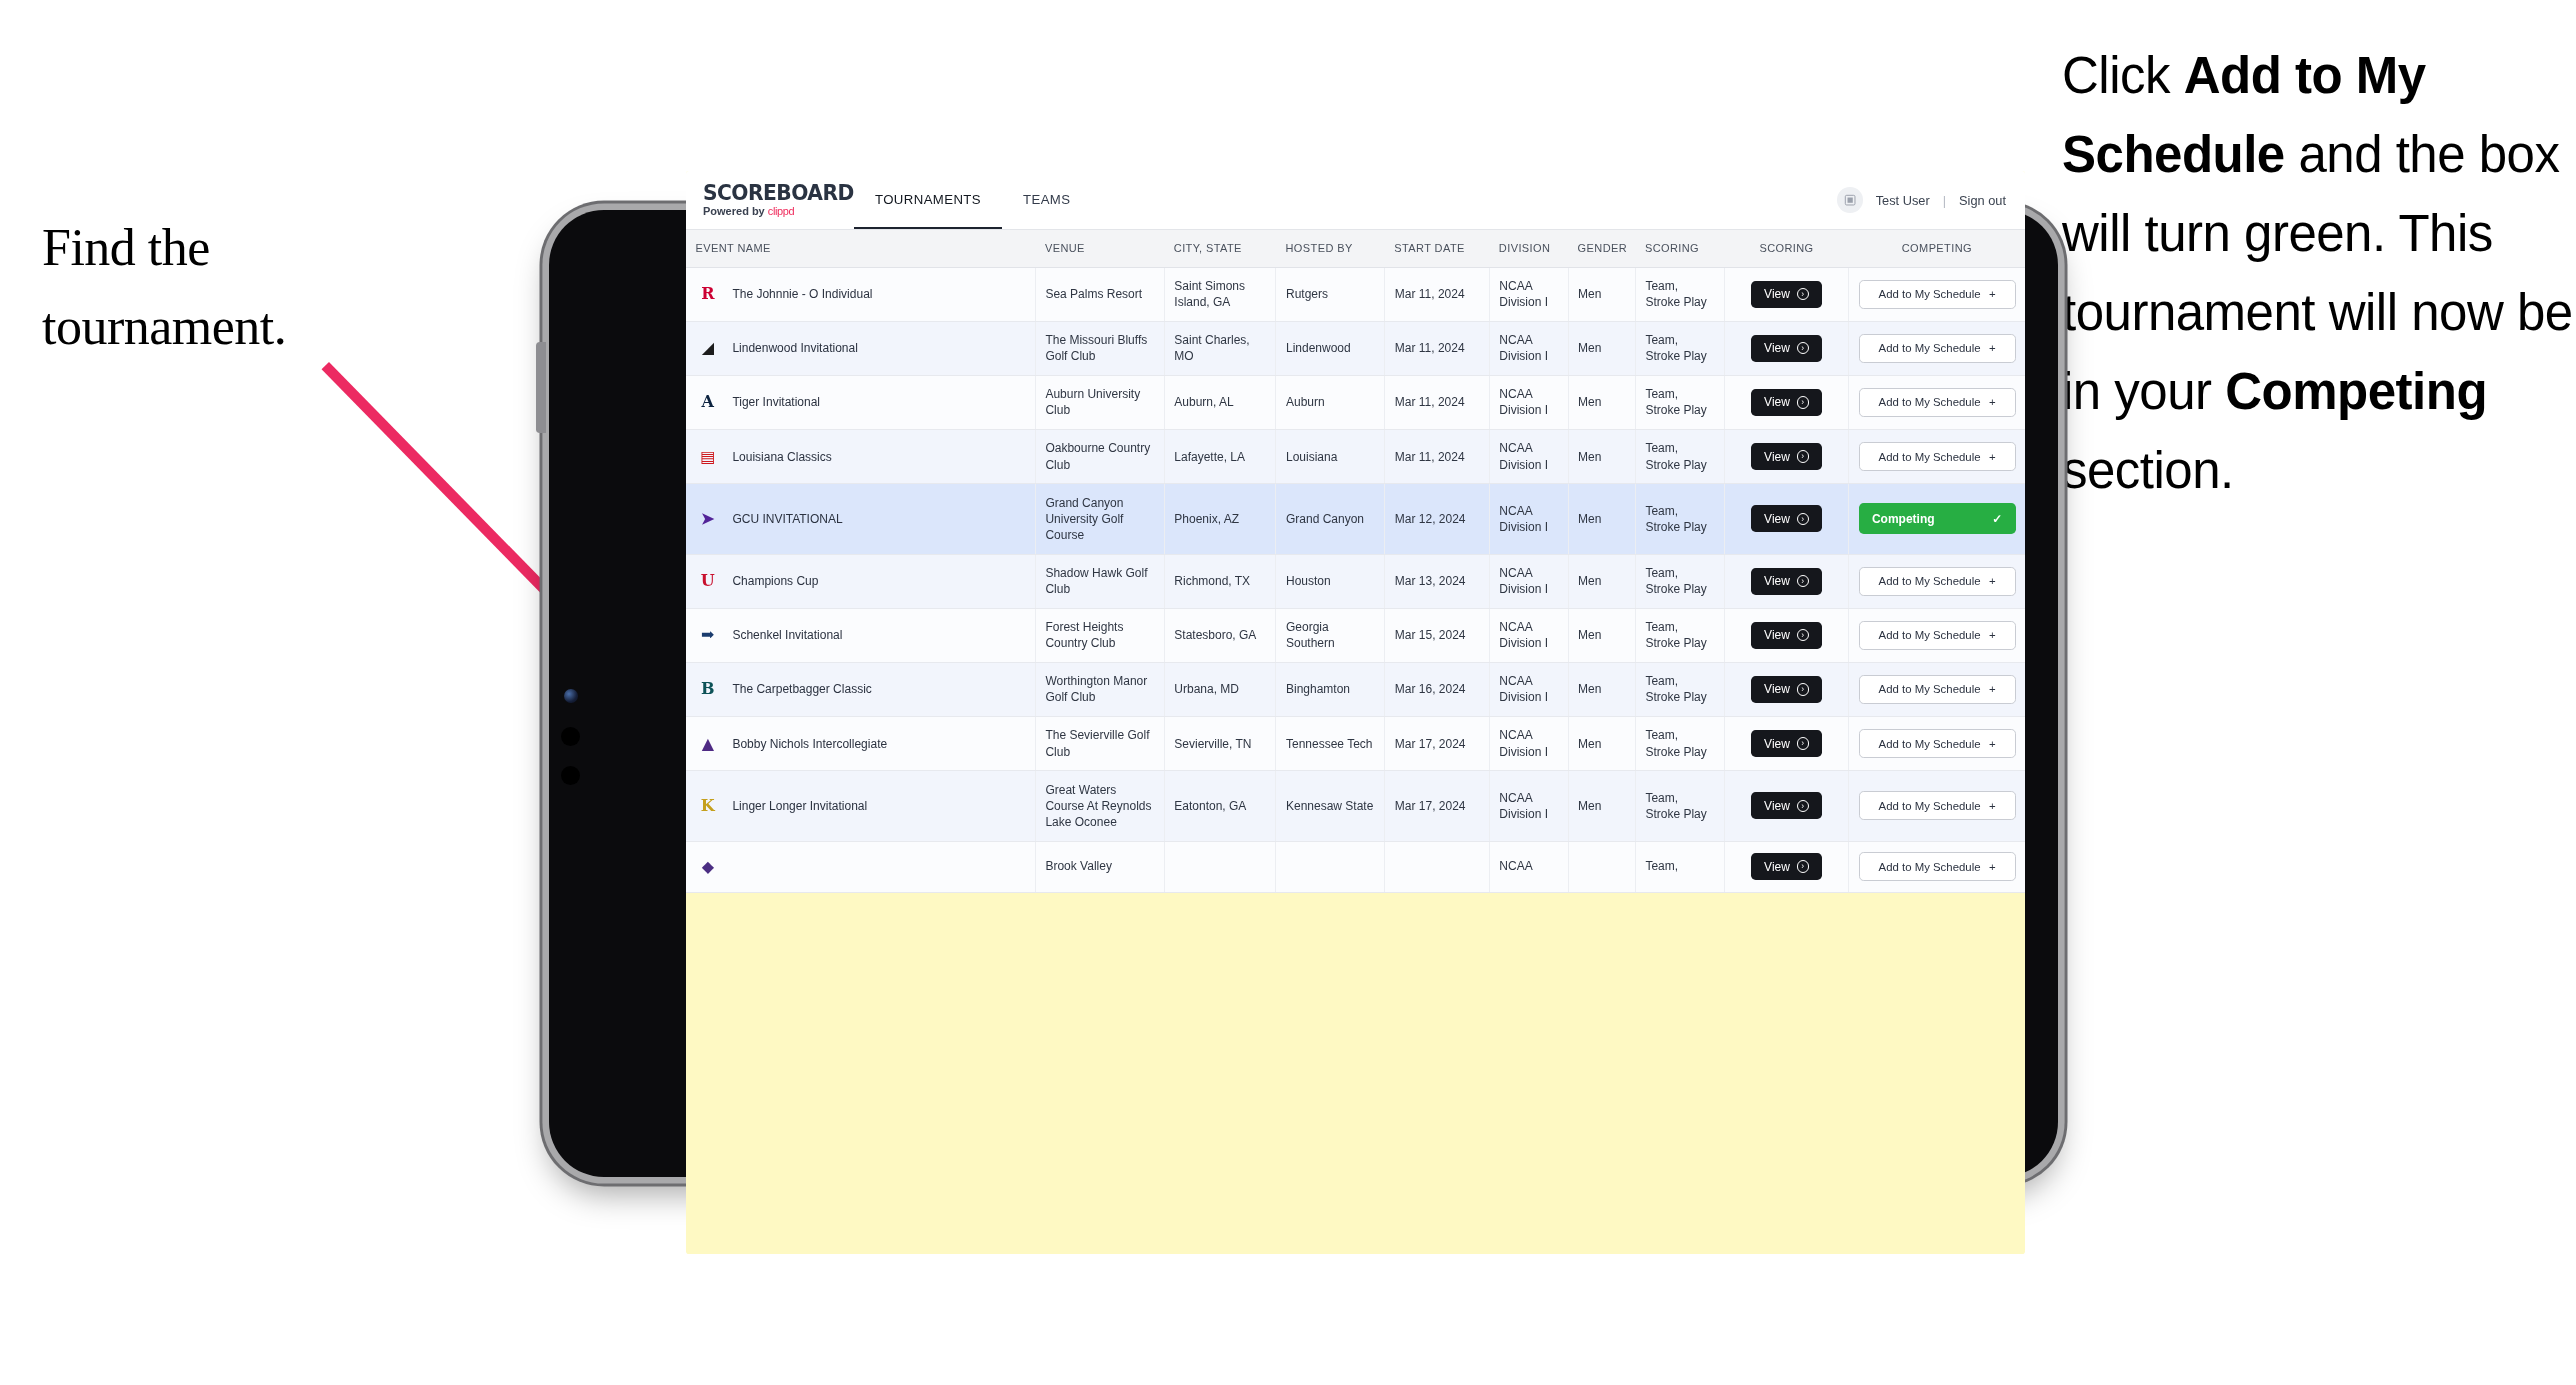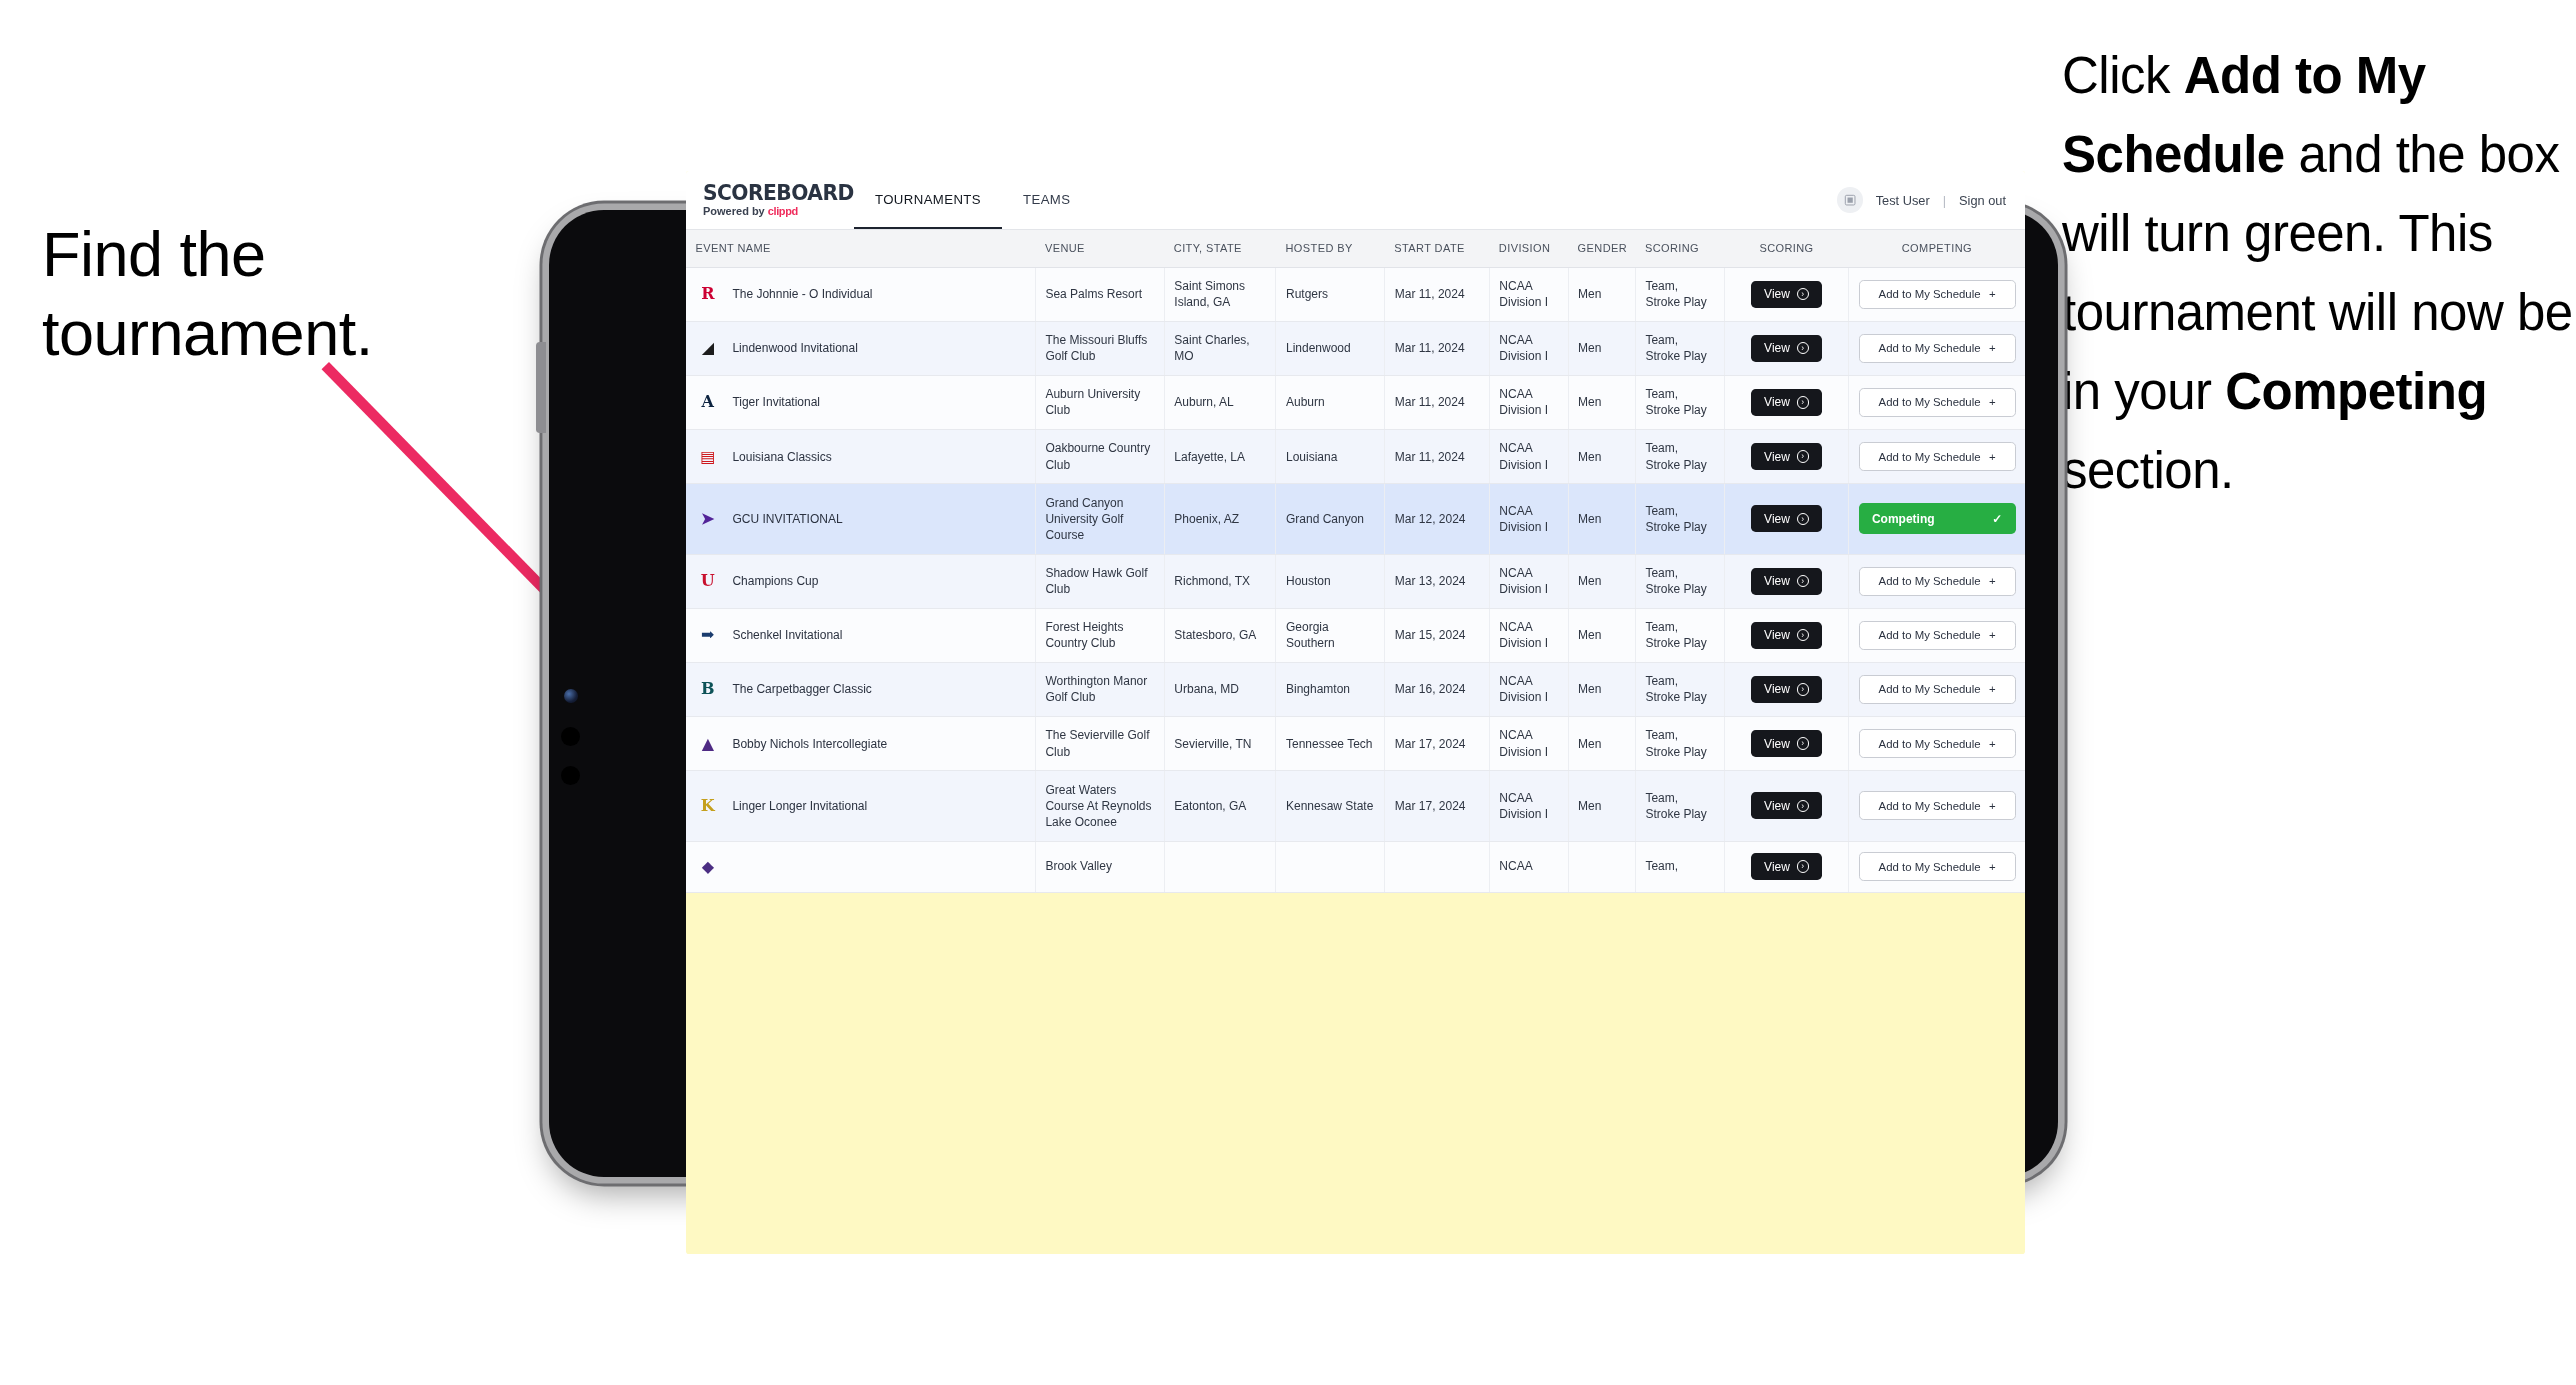--- a/index.html
+++ b/index.html
@@ -13,24 +13,25 @@
 
   
   .anno {
     position: absolute;
     color: #000;
     font-family: "Liberation Sans", sans-serif;
     font-weight: 400;
     letter-spacing: -0.5px;
   }
   #anno-left {
-    left: 42px; top: 215px;
+    left: 42px; top: 208px;
     width: 397px;
-    font-size: 63px;
+    font-size: 52px;
     line-height: 79px;
+    font-family: Liberation Serif, serif;
   }
   #anno-right {
     left: 2062px; top: 36px;
     width: 516px;
     font-size: 51px;
     line-height: 79px;
   }
   .anno b { font-weight: 700; }
 
   .arrow-svg { position: absolute; overflow: visible; pointer-events: none; }
@@ -91,21 +92,21 @@
     font-family: "DejaVu Sans", sans-serif;
     font-weight: 700; font-size: 22px;
     letter-spacing: -0.6px;
     color: #2a3342;
     transform: scaleX(0.92);
     transform-origin: left center;
   }
   .brand-sub {
     font-size: 11px; color: #3a4150; margin-top: 0.9px; font-weight: 600;
   }
-  .brand-sub .clippd { color: #ef2c5c; font-weight: 700; letter-spacing: -0.4px; margin-top: 21px; }
+  .brand-sub .clippd { color: #ef2c5c; font-weight: 400; letter-spacing: -0.4px; margin-top: 21px; }
 
   .navtabs { display: flex; align-items: stretch; }
   .navtab {
     display: flex; align-items: center; justify-content: center;
     padding: 0 21px;
     font-size: 13.2px; letter-spacing: 0.4px;
     color: #343c4b; font-weight: 500;
     border-bottom: 2.8px solid transparent;
     cursor: pointer;
   }

